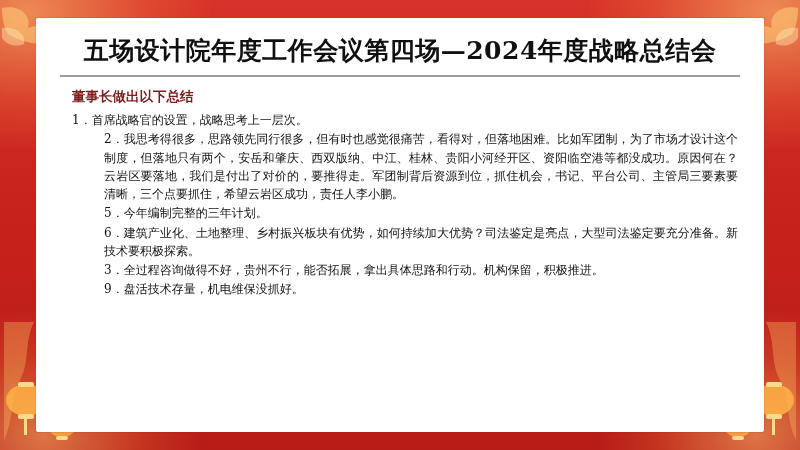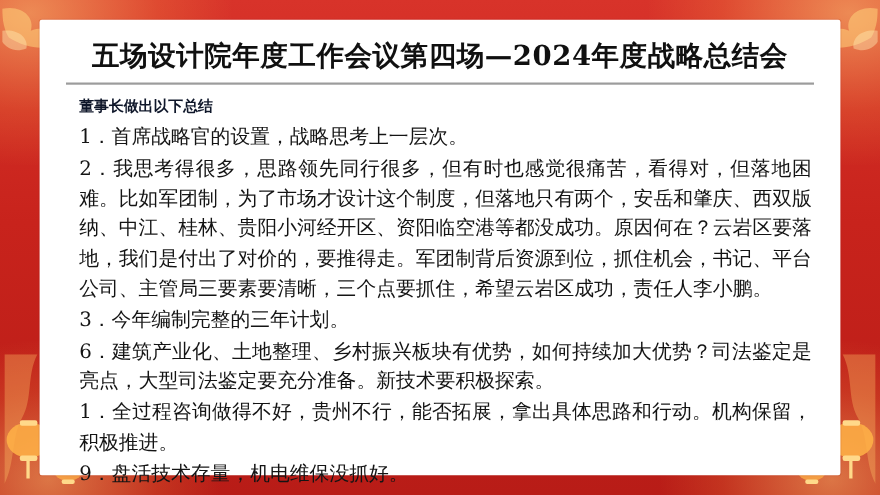--- a/index.html
+++ b/index.html
@@ -117,36 +117,37 @@
   }
 
   .body {
     padding: 10px 26px 0 36px;
   }
 
   .lead {
     font-family: Liberation Sans, sans-serif;
     font-weight: bold;
     font-size: 13.5px;
-    color: #0f172a;
+    color: #7f1d1d;
     margin: 0 0 4px 0;
     line-height: 1.5;
   }
 
   .para {
     font-family: "DejaVu Serif", "Liberation Serif", serif;
-    font-size: 18px;
+    font-size: 12px;
     color: #141414;
     line-height: 1.52;
     margin: 0;
     text-align: justify;
   }
 
   .para + .para {
     margin-top: 1px;
+    margin-left: 32px;
   }
 </style>
 </head>
 <body>
 
 <div id="slide">
 
   <div class="corner-glow glow-tl"></div>
   <div class="corner-glow glow-tr"></div>
   <div class="corner-glow glow-bl"></div>
@@ -185,20 +186,20 @@
   </svg>
 
   <div class="card">
     <h1 class="title">五场设计院年度工作会议第四场—2024年度战略总结会</h1>
     <div class="title-rule"></div>
 
     <div class="body">
       <p class="lead">董事长做出以下总结</p>
       <p class="para">1．首席战略官的设置，战略思考上一层次。</p>
       <p class="para">2．我思考得很多，思路领先同行很多，但有时也感觉很痛苦，看得对，但落地困难。比如军团制，为了市场才设计这个制度，但落地只有两个，安岳和肇庆、西双版纳、中江、桂林、贵阳小河经开区、资阳临空港等都没成功。原因何在？云岩区要落地，我们是付出了对价的，要推得走。军团制背后资源到位，抓住机会，书记、平台公司、主管局三要素要清晰，三个点要抓住，希望云岩区成功，责任人李小鹏。</p>
-      <p class="para">3．今年编制完整的三年计划。</p>
+      <p class="para">5．今年编制完整的三年计划。</p>
       <p class="para">6．建筑产业化、土地整理、乡村振兴板块有优势，如何持续加大优势？司法鉴定是亮点，大型司法鉴定要充分准备。新技术要积极探索。</p>
-      <p class="para">1．全过程咨询做得不好，贵州不行，能否拓展，拿出具体思路和行动。机构保留，积极推进。</p>
+      <p class="para">3．全过程咨询做得不好，贵州不行，能否拓展，拿出具体思路和行动。机构保留，积极推进。</p>
       <p class="para">9．盘活技术存量，机电维保没抓好。</p>
     </div>
   </div>
 
 </div>
 
 </body></html>

